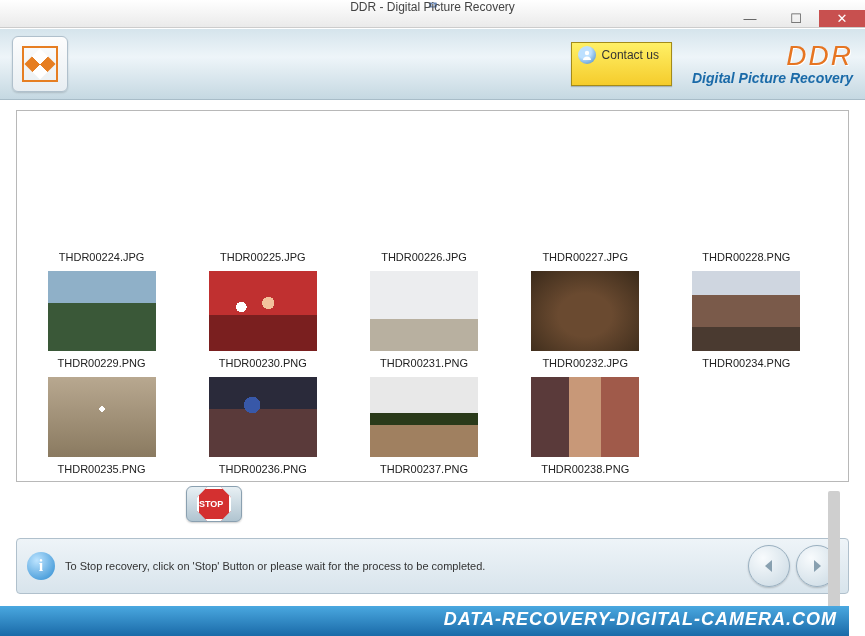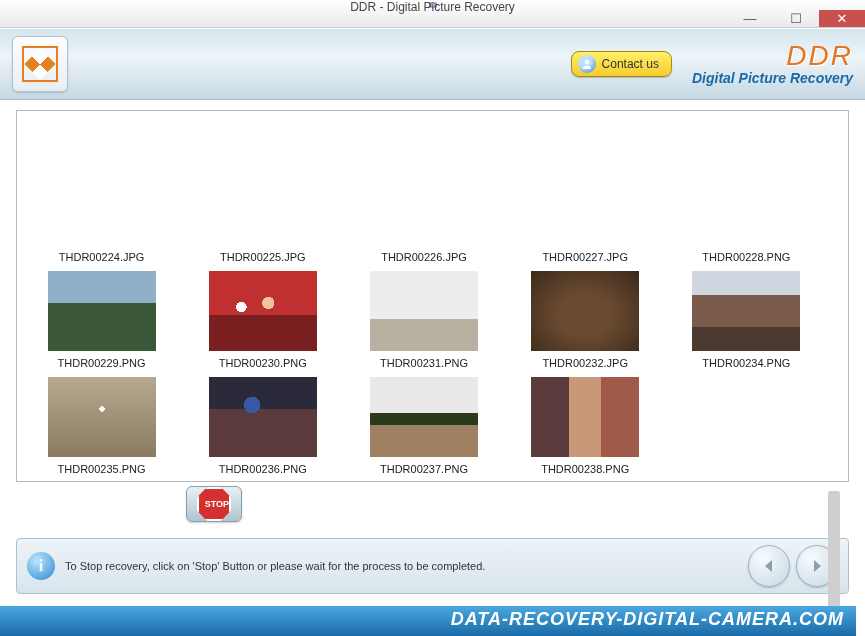--- a/index.html
+++ b/index.html
@@ -12,21 +12,21 @@
 .win-controls { margin-left: auto; display: flex; height: 100%; }
 .win-btn { width: 46px; height: 100%; display: flex; align-items: center; justify-content: center; font-size: 13px; cursor: pointer; }
 .win-btn.close { background: #c8504f; color: #fff; }
 .win-btn.min, .win-btn.max { color: #555; }
 
 
 .header-band { height: 72px; background: linear-gradient(#d5e4ec, #eef5f9 40%, #c5d8e2); border-top: 1px solid #fff; border-bottom: 1px solid #a8bcc8; display: flex; align-items: center; padding: 0 12px; }
 .logo-btn { width: 56px; height: 56px; background: linear-gradient(#fdfdfd,#e8eef2); border: 1px solid #b0c0cc; border-radius: 6px; display: flex; align-items: center; justify-content: center; box-shadow: 0 1px 2px rgba(0,0,0,0.15); }
 .logo-inner { width: 36px; height: 36px; border: 2px solid #e67e22; position: relative; display:flex; align-items:center; justify-content:center; }
 .logo-inner::before { content:""; width: 22px; height: 22px; background: repeating-conic-gradient(#e67e22 0 25%, #fff 0 50%); transform: rotate(45deg); }
-.contact-btn { margin-left: auto; margin-right: 20px; background: linear-gradient(#fff066,#f5cc2c); border: 1px solid #a38b1a; border-radius: 8px; padding: 3px 12px 3px 6px; display: flex; align-items: center; gap: 6px; font-size: 12px; color: #333; cursor: pointer; box-shadow: 0 1px 1px rgba(0,0,0,0.2); }
+.contact-btn { margin-left: auto; margin-right: 20px; background: linear-gradient(#fff066,#f5cc2c); border: 1px solid #a38b1a; border-radius: 0; padding: 3px 12px 21px 6px; display: flex; align-items: center; gap: 6px; font-size: 12px; color: #333; cursor: pointer; box-shadow: 0 1px 1px rgba(0,0,0,0.2); }
 .contact-icon { width: 18px; height: 18px; border-radius: 50%; background: radial-gradient(circle at 35% 30%, #bde0ff 0 40%, #3a7fbf 100%); display:flex; align-items:center; justify-content:center; }
 .contact-icon svg { width:12px; height:12px; }
 .brand { text-align: right; }
 .brand-ddr { font-size: 28px; font-weight: normal; font-style: italic; color: #e67522; letter-spacing: 2px; text-shadow: 1px 1px 0 #fff; line-height: 1; }
 .brand-sub { font-size: 14px; font-style: italic; color: #1a6aa8; font-weight: bold; }
 
 
 .main { padding: 10px 16px 6px; }
 .panel { border: 1px solid #b8b8b8; background: #fff; padding: 6px 6px 0; height: 372px; display: flex; align-items: flex-end; }
 .thumb-grid { flex: 1; display: grid; grid-template-columns: repeat(5, 1fr); grid-template-rows: 20px 1fr 1fr; gap: 2px 4px; overflow: hidden; }
@@ -52,32 +52,32 @@
 .p10::before { background: linear-gradient(90deg,#5a3a3a 0 35%, #c89878 35% 65%, #a05a4a 65% 100%); }
 
 
 .progress-row { display: flex; align-items: stretch; margin-top: 4px; gap: 10px; padding: 0 80px 0 170px; }
 .progress-panel { flex: 1; background: #d98a2a; border: 1px solid #b06a10; padding: 4px 10px 6px; font-size: 11px; color: #222; }
 .progress-text { text-align: center; margin-bottom: 3px; }
 .progress-bar { height: 16px; background: #fff; border: 1px solid #444; position: relative; }
 .progress-fill { position: absolute; left: 0; top: 0; bottom: 0; width: 30%; background: linear-gradient(#4aa84a,#2a7a2a); }
 .progress-sub { text-align: center; margin-top: 4px; font-size: 10.5px; }
 .stop-btn { width: 56px; background: linear-gradient(#e8f0f4,#b0c4d0); border: 1px solid #8aa0b0; border-radius: 6px; display: flex; align-items: center; justify-content: center; cursor: pointer; box-shadow: 0 1px 2px rgba(0,0,0,0.2); }
-.stop-sign { width: 34px; height: 34px; background: #d43030; clip-path: polygon(30% 0,70% 0,100% 30%,100% 70%,70% 100%,30% 100%,0 70%,0 30%); display:flex; align-items:center; justify-content:flex-end; color:#fff; font-weight:bold; font-size:9px; border:2px solid #fff; }
+.stop-sign { width: 34px; height: 34px; background: #d43030; clip-path: polygon(30% 0,70% 0,100% 30%,100% 70%,70% 100%,30% 100%,0 70%,0 30%); display:flex; align-items:center; justify-content:flex-start; color:#fff; font-weight:bold; font-size:9px; border:2px solid #fff; }
 
 
 .info-row { margin: 10px 16px 0; display: flex; align-items: center; background: linear-gradient(#eef4f8,#d8e4ec); border: 1px solid #b0c0cc; border-radius: 4px; padding: 6px 10px; gap: 10px; }
 .info-icon { width: 28px; height: 28px; border-radius: 50%; background: radial-gradient(circle at 35% 30%, #bde4ff, #2a8ad0); display:flex; align-items:center; justify-content:center; color:#fff; font-weight:bold; font-family: Georgia, serif; font-size:16px; }
 .info-text { font-size: 11px; color: #333; flex: 1; }
 .nav-arrows { display: flex; gap: 6px; }
 .nav-btn { width: 42px; height: 42px; border-radius: 50%; background: radial-gradient(circle at 35% 30%, #f8fbfd, #c8d8e2); border: 1px solid #9ab0c0; display:flex; align-items:center; justify-content:center; cursor:pointer; box-shadow: 0 1px 2px rgba(0,0,0,0.2); }
 .nav-btn svg { width: 18px; height: 18px; fill: #88a0b0; }
 
 
-.url-bar { position: absolute; left:0; right:9px; bottom:0; height: 30px; background: linear-gradient(#4aa8e0,#1a6aa8); color: #fff; font-size: 18px; font-weight: bold; font-style: italic; text-align: right; padding: 3px 12px 0 0; letter-spacing: 1px; }
+.url-bar { position: absolute; left:0; right:16px; bottom:0; height: 30px; background: linear-gradient(#4aa8e0,#1a6aa8); color: #fff; font-size: 18px; font-weight: bold; font-style: italic; text-align: right; padding: 3px 12px 0 0; letter-spacing: 1px; }
 </style>
 </head>
 <body>
 
 <div class="titlebar">
   <svg class="titlebar-icon" viewBox="0 0 16 16">
       <rect x="2" y="4" width="12" height="8" fill="#6a8aba" rx="1"></rect>
       <circle cx="8" cy="8" r="2.5" fill="#fff"></circle>
     </svg>
   <div class="titlebar-title">DDR - Digital Picture Recovery</div>

